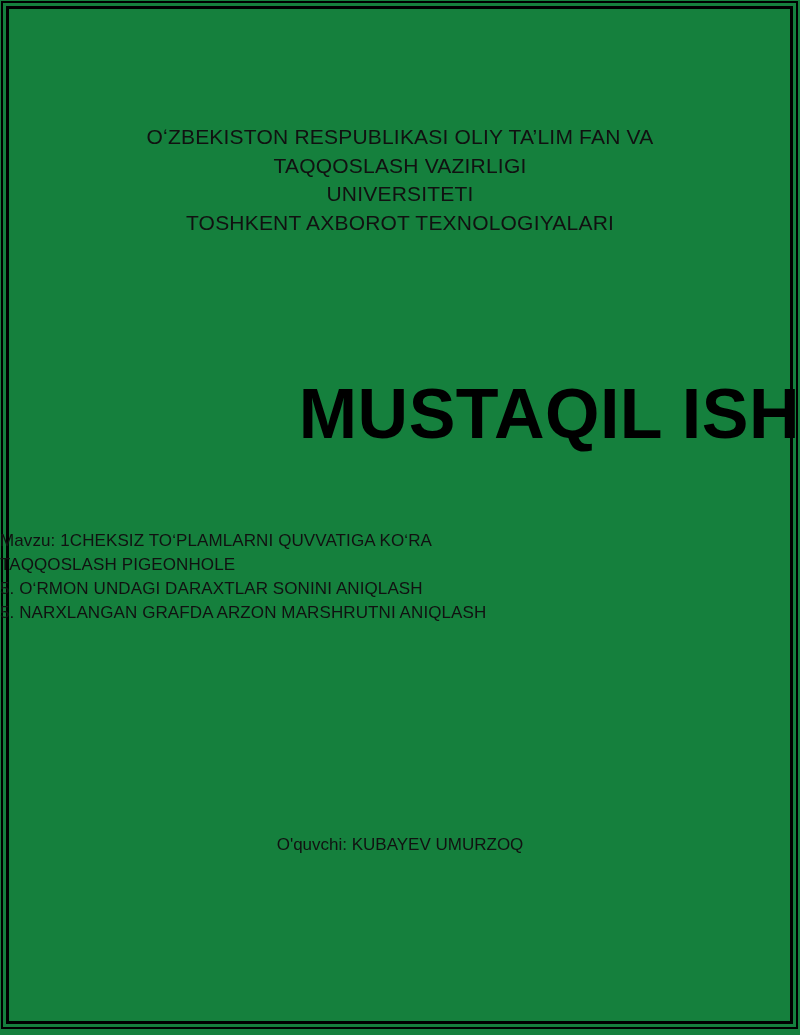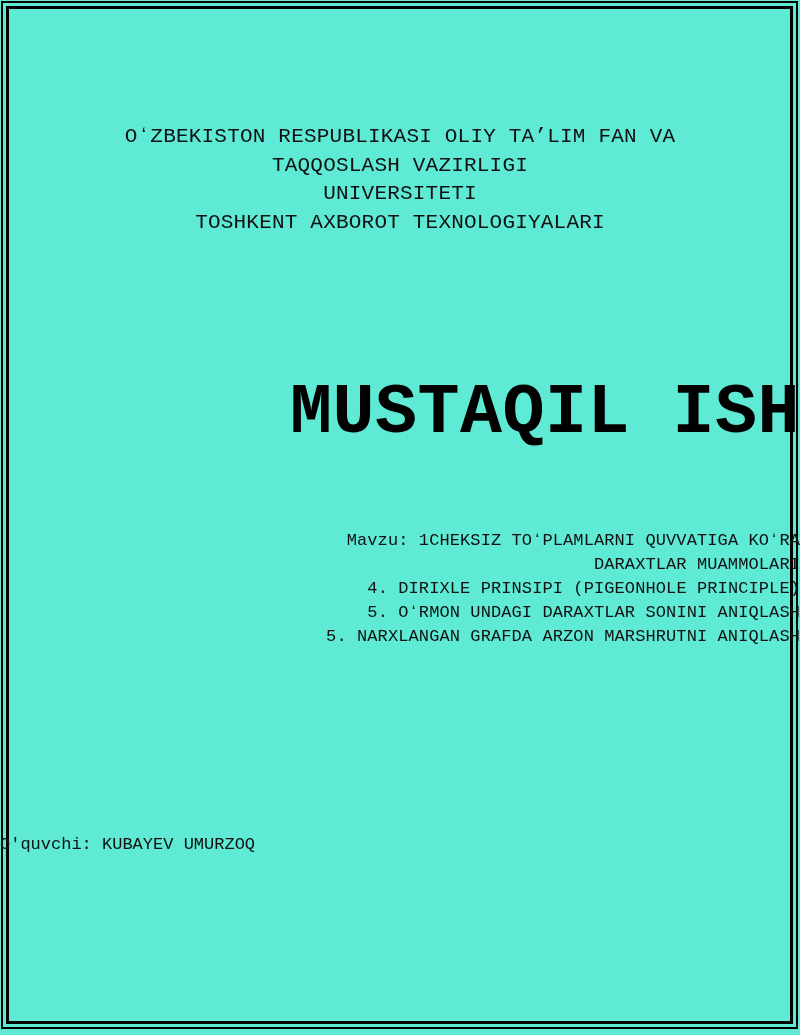--- a/index.html
+++ b/index.html
@@ -4,23 +4,23 @@
 <style>
   html, body {
     margin: 0;
     padding: 0;
     background: #ffffff;
   }
   .page {
     position: relative;
     width: 800px;
     height: 1035px;
-    background: #5eead4;
+    background: #15803d;
     overflow: hidden;
-    font-family: Liberation Mono, monospace;
+    font-family: Liberation Sans, sans-serif;
     color: #111111;
   }
   
   .frame-outer {
     position: absolute;
     left: 1px; top: 1px; right: 2px; bottom: 6px;
     border: 2px solid #000000;
     pointer-events: none;
   }
   .frame-inner {
@@ -46,31 +46,31 @@
     font-size: 70px;
     line-height: 70px;
     font-weight: bold;
     color: #000000;
     letter-spacing: 0.5px;
     white-space: nowrap;
   }
   .topics {
     position: absolute;
     top: 529px;
-    left: 12px; right: 0;
-    text-align: right;
+    left: 0; right: 0;
+    text-align: left;
     font-size: 17px;
     line-height: 24px;
     letter-spacing: 0.1px;
   }
   .student {
     position: absolute;
     top: 833px;
     left: 0; right: 0;
-    text-align: left;
+    text-align: center;
     font-size: 17px;
     line-height: 24px;
   }
 </style>
 </head>
 <body>
 
 <div class="page">
 
   <div class="frame-outer"></div>
@@ -80,21 +80,20 @@
     <div>OʻZBEKISTON RESPUBLIKASI OLIY TA’LIM FAN VA</div>
     <div>TAQQOSLASH VAZIRLIGI</div>
     <div>UNIVERSITETI</div>
     <div>TOSHKENT AXBOROT TEXNOLOGIYALARI</div>
   </div>
 
   <div class="doc-title">MUSTAQIL ISH</div>
 
   <div class="topics">
     <div>Mavzu: 1CHEKSIZ TOʻPLAMLARNI QUVVATIGA KOʻRA</div>
-    <div>DARAXTLAR MUAMMOLARI</div>
-    <div>4. DIRIXLE PRINSIPI (PIGEONHOLE PRINCIPLE)</div>
+    <div>TAQQOSLASH PIGEONHOLE</div>
     <div>5. OʻRMON UNDAGI DARAXTLAR SONINI ANIQLASH</div>
     <div>5. NARXLANGAN GRAFDA ARZON MARSHRUTNI ANIQLASH</div>
   </div>
 
   <div class="student">O'quvchi: KUBAYEV UMURZOQ</div>
 
 </div>
 
 </body></html>

